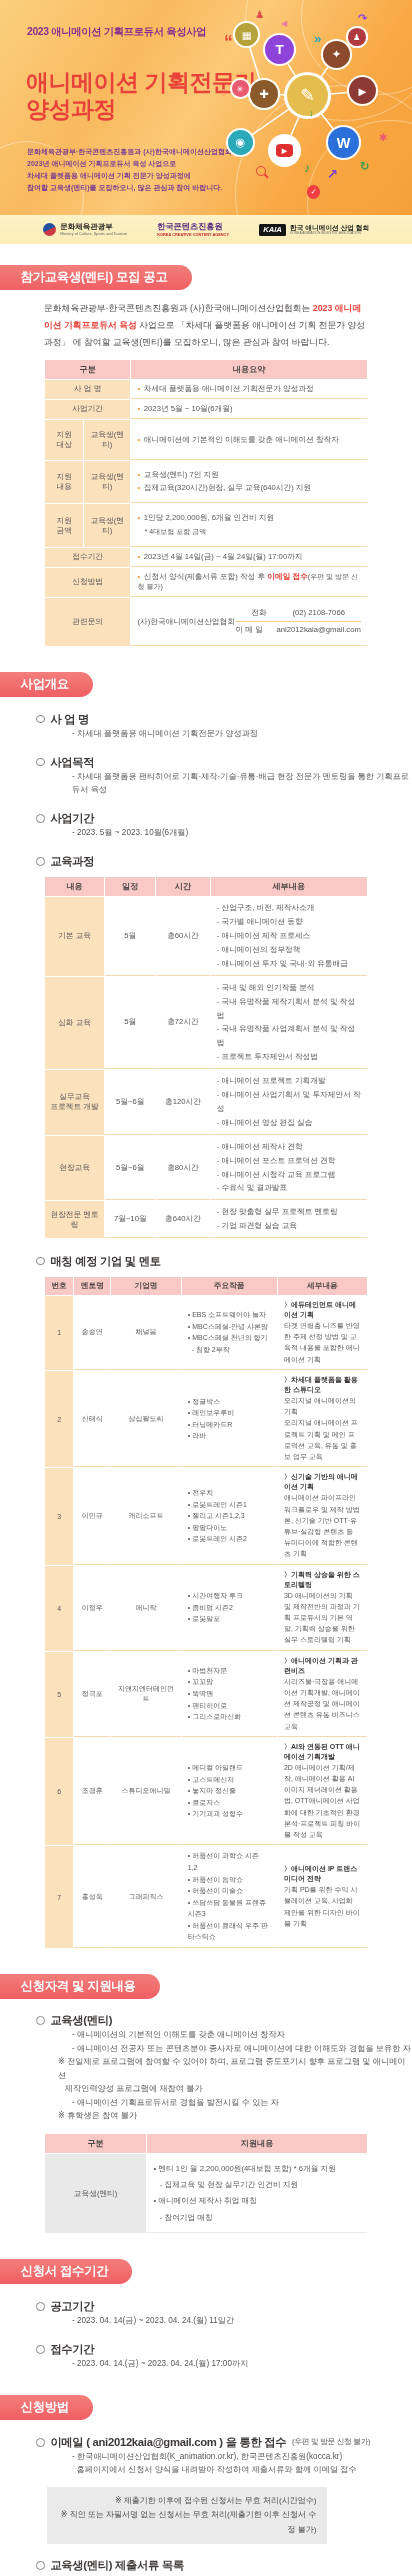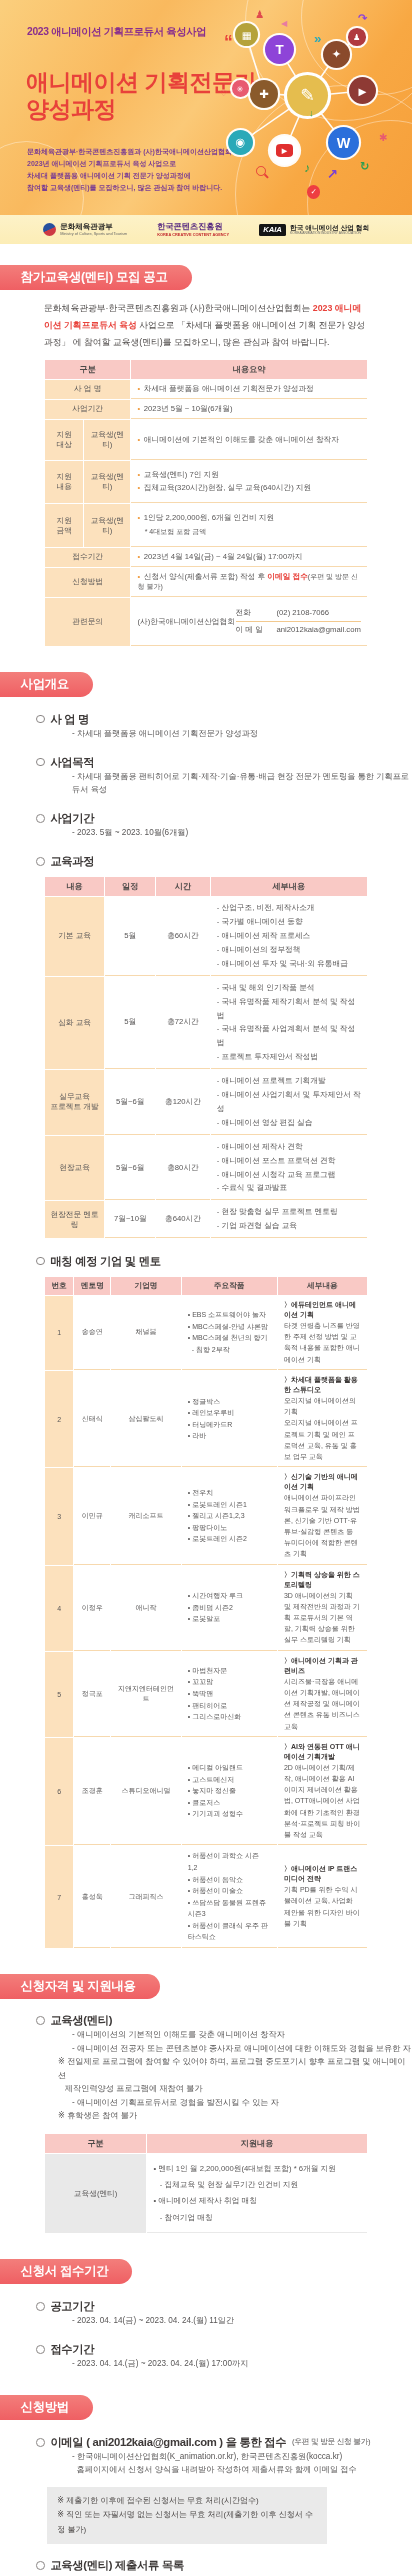--- a/index.html
+++ b/index.html
@@ -45,21 +45,21 @@
   .pre{white-space:pre-line;}
   .red{color:#e8413a;}
   .tbl{border-collapse:separate;border-spacing:1.5px;margin-left:44px;width:324px;font-size:7.7px;color:#595757;}
   .tbl td{vertical-align:middle;}
   .th{background:#f9c9c5;color:#4e4a49;text-align:center;font-weight:bold;padding:4.1px 2.1px;font-size:8.2px;margin-left:36px;}
   .lb{background:#fce1bd;text-align:center;padding:4.1px 2.1px;}
   .wt{background:#fff;border-bottom:1px solid #f7d9ae;padding:4.1px 6.2px;}
   .ct{text-align:center;}
   .bul{color:#f09a3c;margin-right:3.6px;}
 
-  .graybox{margin-left:47px;width:259px;background:#eaeaea;padding:6.7px 10.3px;font-size:8px;line-height:1.8;color:#4e4a49;}
+  .graybox{margin-left:47px;width:259px;background:#eaeaea;padding:6.7px 10.3px;font-size:8px;line-height:1.8;color:#4e4a49;text-align:right;}
   .sp48{height:25px;} .sp40{height:20.6px;} .sp28{height:14.4px;} .sp20{height:10.3px;} .sp14{height:7.2px;}
 </style>
 </head>
 <body>
 
 <div class="page">
 
   
   <header class="banner">
     <div class="ring" style="right:-46px;top:-62px;width:155px;height:155px;"></div>
@@ -230,21 +230,21 @@
     <tr>
       <td class="lb" colspan="2">신청방법</td>
       <td class="wt"><span class="bul">•</span><span>신청서 양식(제출서류 포함) 작성 후 </span><span class="red" style="font-weight:bold;">이메일 접수</span><span style="font-size:7px;">(우편 및 방문 신청 불가)</span></td>
     </tr>
     <tr>
       <td class="lb" colspan="2" style="height:40px;">관련문의</td>
       <td class="wt">
         <div style="display:flex;align-items:center;">
           <span style="width:98px;">(사)한국애니메이션산업협회</span>
           <span style="flex:1;">
-            <div style="display:flex;padding:3.1px 0;border-bottom:0.5px solid #f2c98f;">
+            <div style="display:flex;padding:3.1px 0;border-bottom:0.5px solid #f2c98f;justify-content:center;">
               <span style="width:41px;">전화</span>
               <span>(02) 2108-7066</span>
             </div>
             <div style="display:flex;padding:3.1px 0;">
               <span style="width:41px;">이 메 일</span>
               <span>ani2012kaia@gmail.com</span>
             </div>
           </span>
         </div>
       </td>

